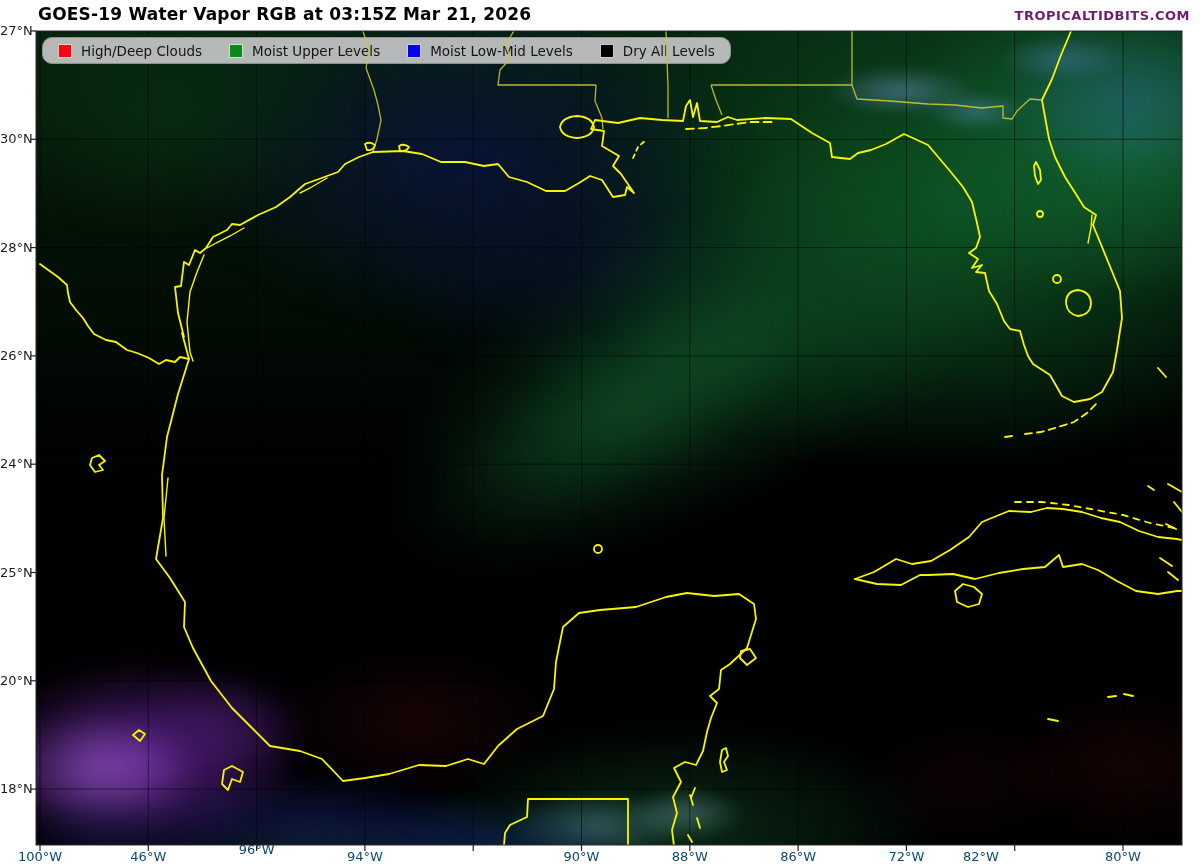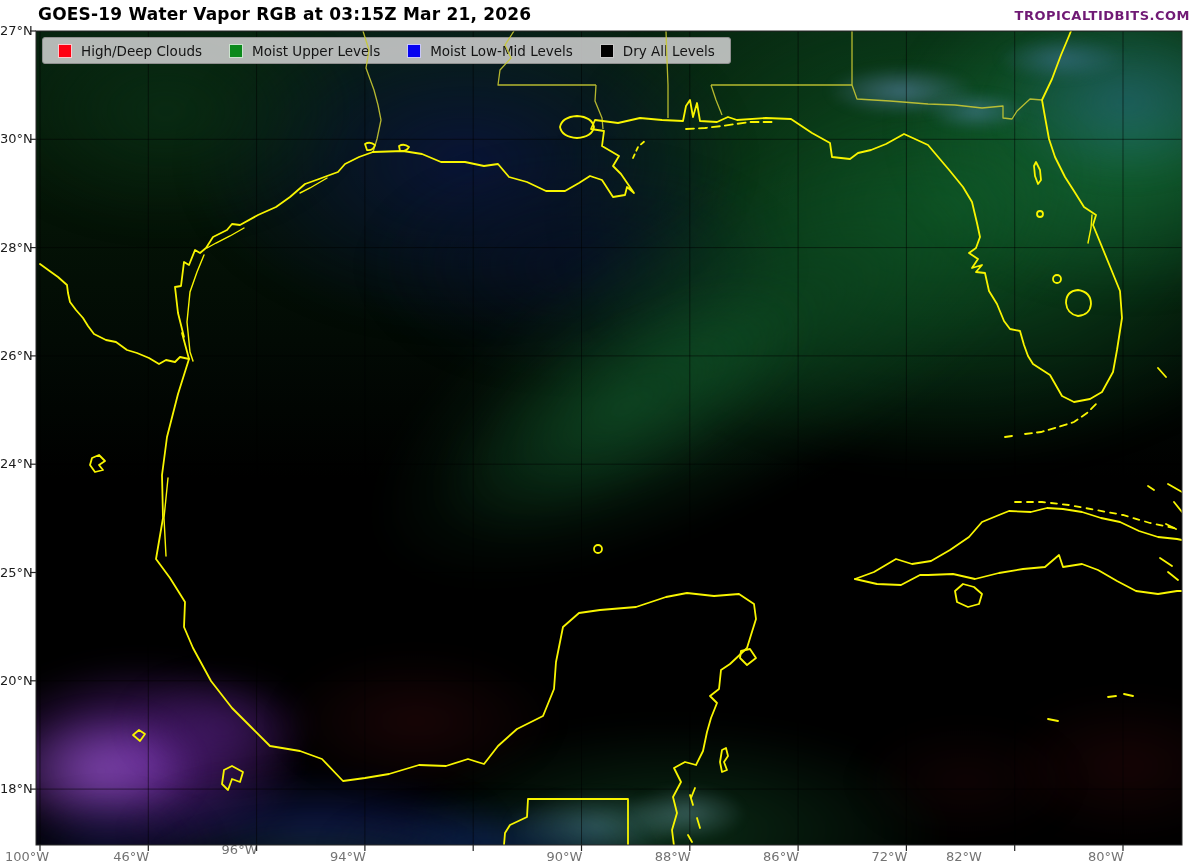--- a/index.html
+++ b/index.html
@@ -43,31 +43,31 @@
   .g19{left:820px;top:690px;width:220px;height:120px;background:radial-gradient(closest-side,rgba(42,8,10,.35),rgba(42,8,10,0));}
   .g20{left:790px;top:35px;width:150px;height:50px;filter:blur(5px);background:radial-gradient(closest-side,rgba(110,150,205,.5),rgba(110,150,205,0));}
   .g21{left:890px;top:60px;width:100px;height:40px;filter:blur(4px);background:radial-gradient(closest-side,rgba(95,145,200,.45),rgba(95,145,200,0));}
   .g22{left:960px;top:5px;width:130px;height:45px;filter:blur(5px);background:radial-gradient(closest-side,rgba(85,135,195,.4),rgba(85,135,195,0));}
   .g23{left:-40px;top:760px;width:220px;height:110px;background:radial-gradient(closest-side,rgba(18,28,85,.45),rgba(18,28,85,0));}
   .g24{left:120px;top:790px;width:320px;height:70px;background:radial-gradient(closest-side,rgba(20,60,30,.4),rgba(20,60,30,0));}
   #grid-svg{position:absolute;left:0;top:0;pointer-events:none;}
   
   #legend{
     position:absolute;left:6px;top:6px;height:25px;z-index:10;
-    background:rgba(206,206,206,.88);border:1px solid #8f8f8f;border-radius:3px;
+    background:rgba(206,206,206,.88);border:1px solid #8f8f8f;border-radius:10px;
     display:flex;align-items:center;padding:0 15px;gap:27px;
   }
   .legend-item{display:flex;align-items:center;gap:9px;white-space:nowrap;}
   .swatch{width:14px;height:14px;display:inline-block;border:1px solid rgba(250,250,250,.8);box-sizing:border-box;}
   .legend-label{font-size:13.5px;color:#141414;}
   
   #overlay{position:absolute;left:0;top:0;z-index:20;pointer-events:none;}
   
   .ylabel{position:absolute;width:28px;text-align:right;font-size:13px;color:#1c1c1c;}
-  .xlabel{position:absolute;width:70px;font-size:13px;color:#737373;}
+  .xlabel{position:absolute;width:70px;text-align:center;font-size:13px;color:#0c4a6e;}
 </style>
 </head>
 <body>
 
 <div id="page-title">GOES-19 Water Vapor RGB at 03:15Z Mar 21, 2026</div>
 <div id="watermark">TROPICALTIDBITS.COM</div>
 
 <div id="map">
 
   <div class="neb g1"></div>

